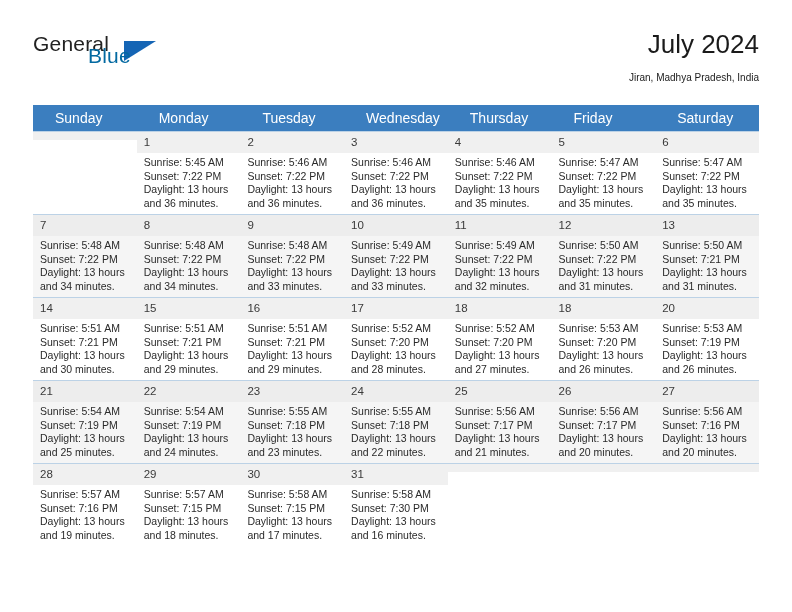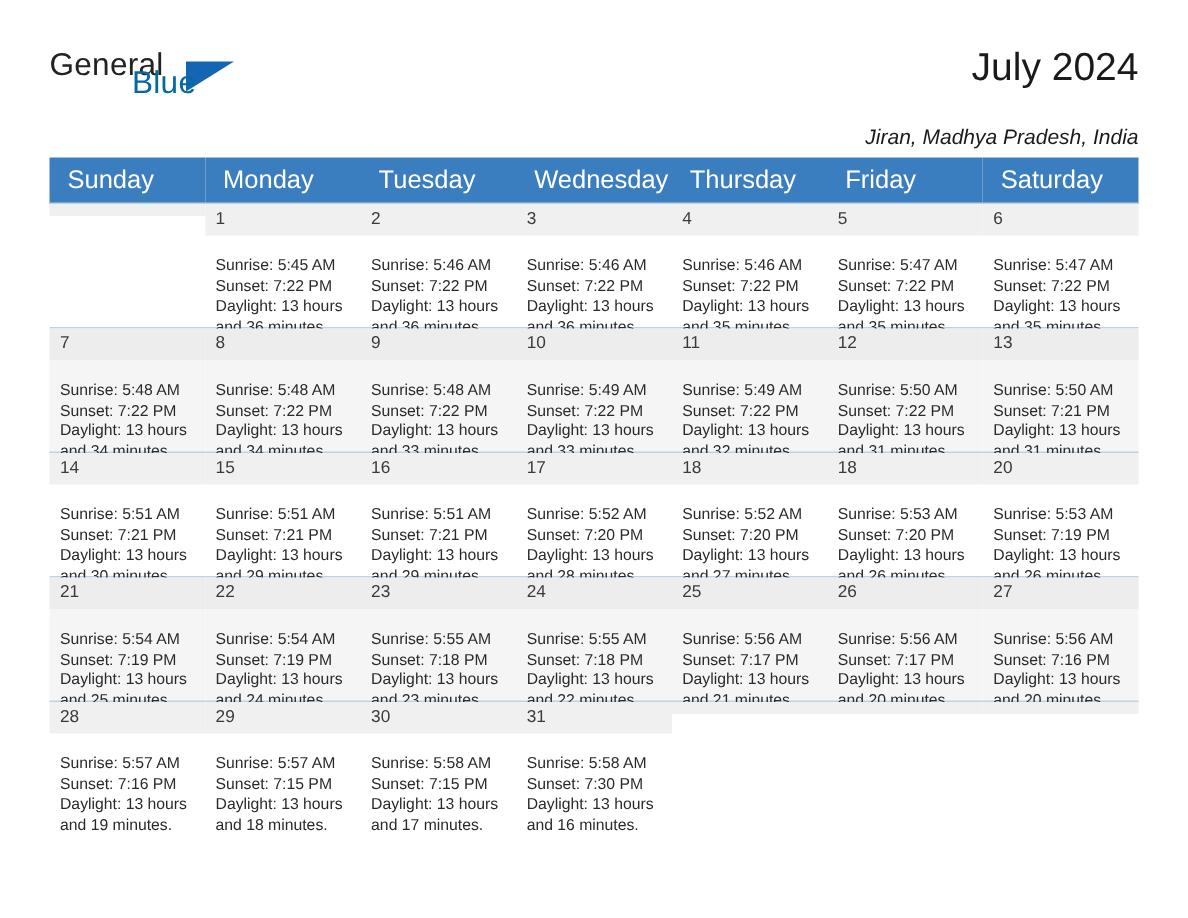--- a/index.html
+++ b/index.html
@@ -72,47 +72,46 @@
     text-align: right;
   }
   .cal-title {
     font-size: 26px;
     font-weight: normal;
     color: #1a1a1a;
     line-height: 32px;
     white-space: nowrap;
   }
   .cal-subtitle {
-    margin-top: 23px;
-    font-size: 14px;
+    margin-top: 9px;
+    font-size: 10px;
     color: #1a1a1a;
     line-height: 17px;
     white-space: nowrap;
-    font-style: italic;
   }
 
   
   .calendar {
     position: absolute;
     left: 33px;
     top: 105px;
     width: 726px;
   }
   table.cal-table {
     width: 726px;
     border-collapse: collapse;
     table-layout: fixed;
   }
   table.cal-table th {
     background: #3b7ebf;
     color: #ffffff;
-    font-size: 17px;
+    font-size: 14px;
     font-weight: normal;
     text-align: left;
-    padding: 5px 0 5px 12px;
+    padding: 5px 0 5px 22px;
     height: 12px;
     border: none;
   }
   table.cal-table td {
     vertical-align: top;
     padding: 0;
     border-top: 1px solid #bcd2e6;
     height: 82px;
     background: #ffffff;
   }
@@ -134,21 +133,21 @@
     background: #f0f0f0;
     line-height: 13px;
   }
   tr.week-normal td .daynum {
     background: #f0f0f0;
   }
   tr.week-alt td .daynum {
     background: #ececec;
   }
   .info {
-    padding: 14px 6px 0 7px;
+    padding: 3px 6px 0 7px;
     font-size: 10.5px;
     line-height: 13.6px;
     color: #2a2a2a;
   }
   .info div {
     white-space: nowrap;
   }
   .empty-cell .daynum {
     background: transparent;
   }

